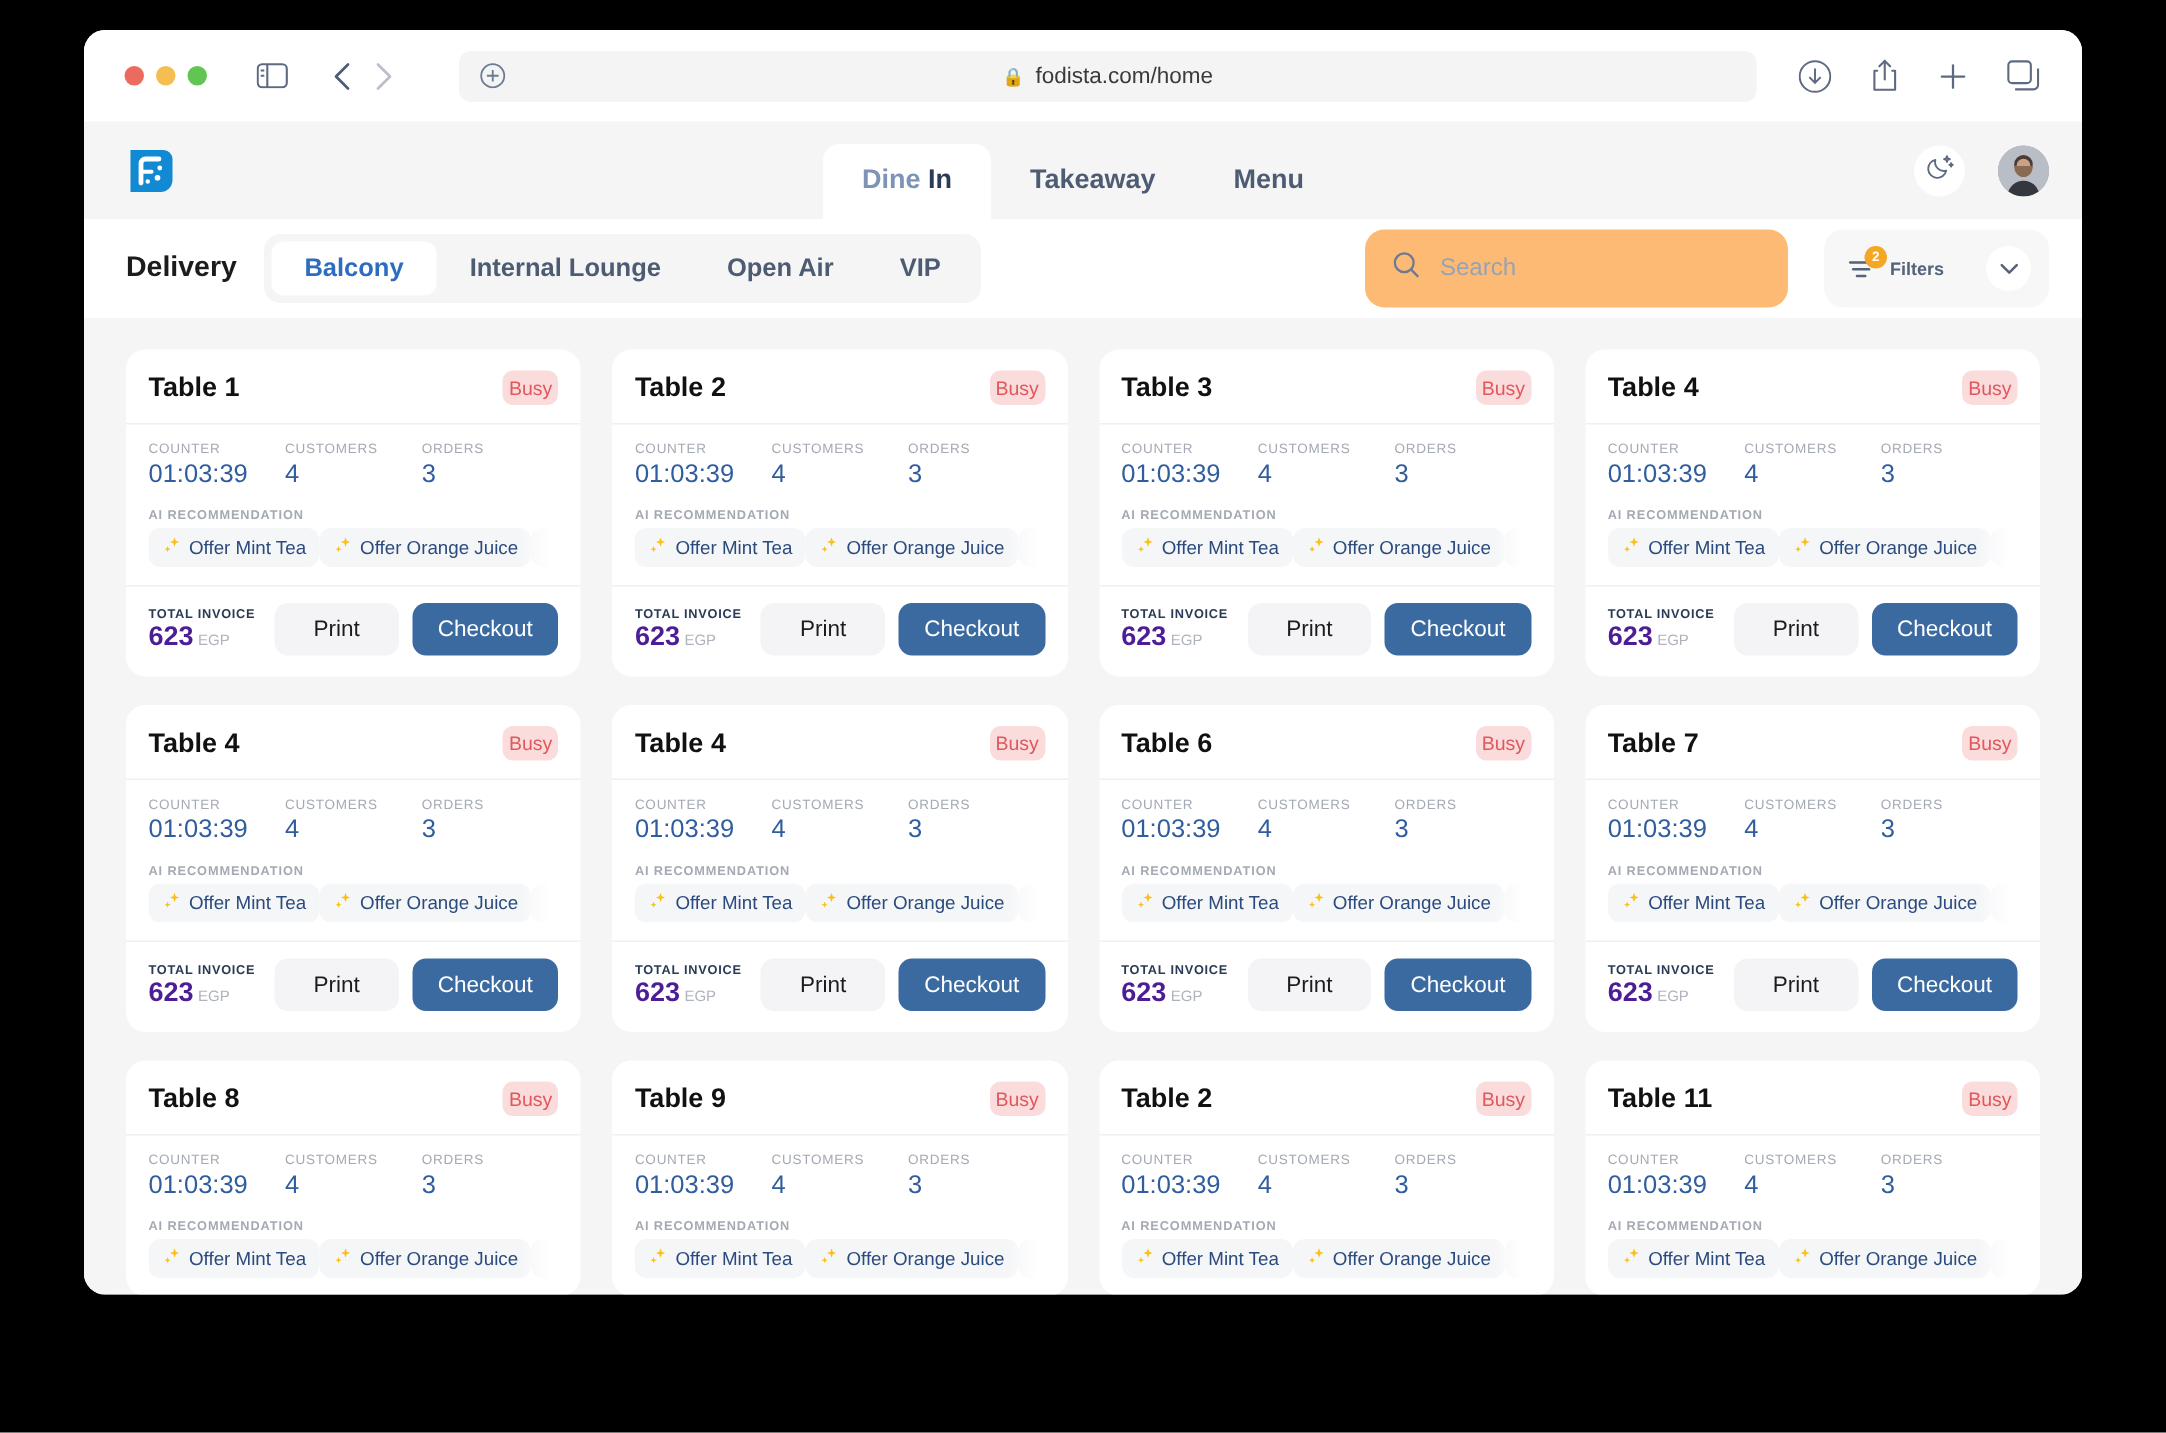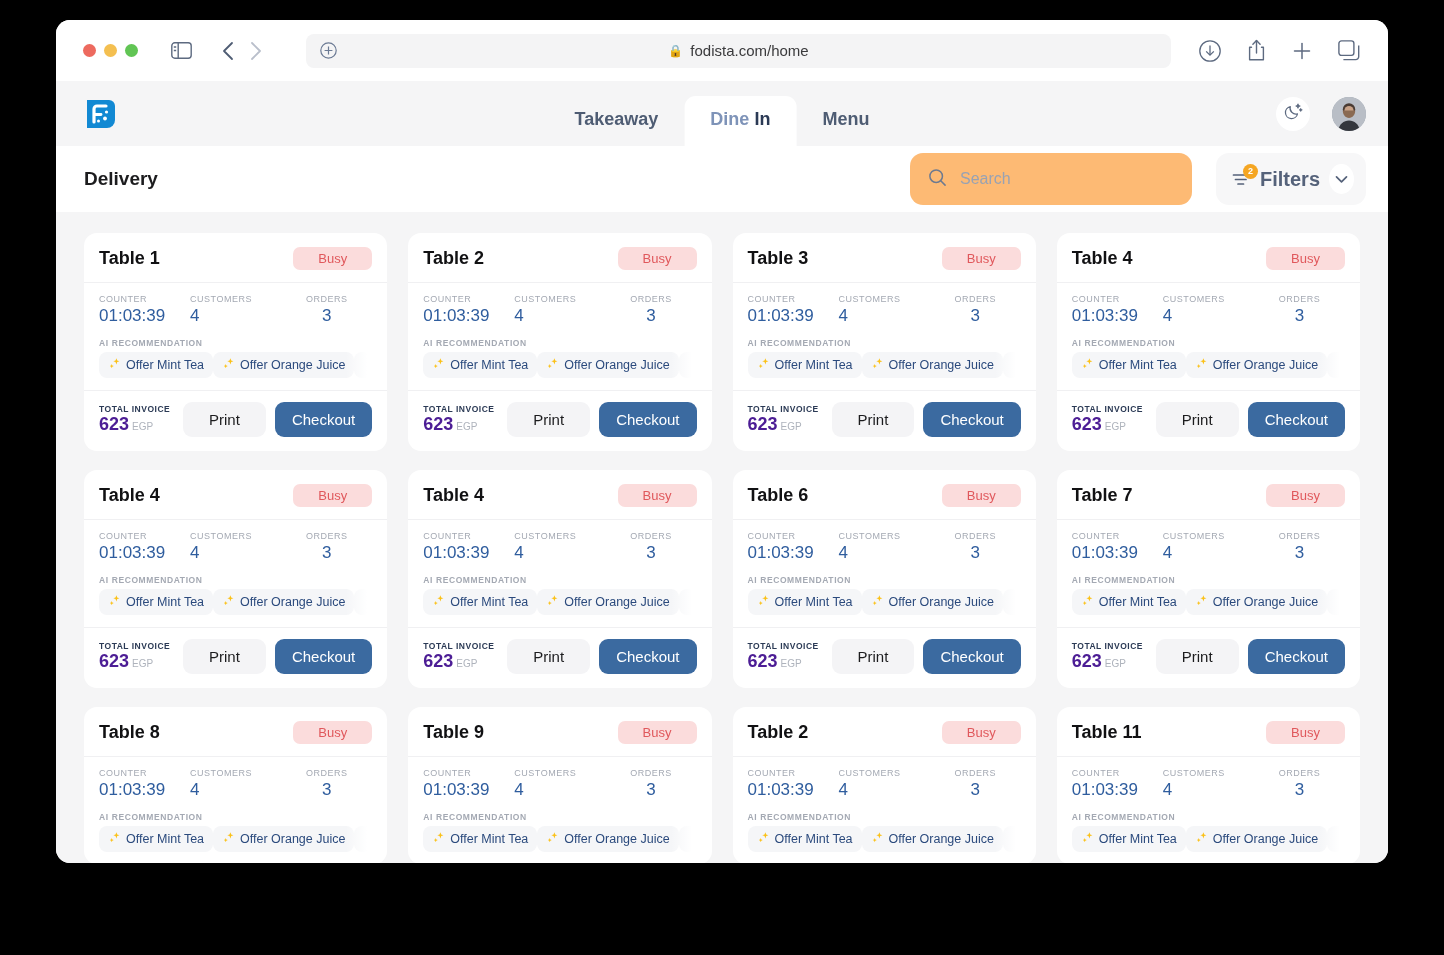--- a/index.html
+++ b/index.html
@@ -208,21 +208,21 @@
     position: absolute;
     top: -7px; right: -7px;
     width: 15px; height: 15px;
     border-radius: 50%;
     background: #f5a623;
     color: #ffffff;
     font-size: 9px;
     font-weight: bold;
     display: flex; align-items: center; justify-content: center;
   }
-  .filters-label { font-size: 20px; font-weight: bold; color: #55627a; }
+  .filters-label { font-size: 12px; font-weight: bold; color: #55627a; }
   .chevron-circle {
     margin-left: auto;
     width: 30px; height: 30px;
     border-radius: 50%;
     background: #ffffff;
     display: flex; align-items: center; justify-content: center;
   }
 
   
   .main {
@@ -247,21 +247,21 @@
     align-items: center;
     padding: 14px 15px 12px;
     text-align: center;
   }
   .card-title { font-size: 18px; font-weight: bold; color: #111113; }
   .badge {
     margin-left: auto;
     background: #fbdcdc;
     color: #e0585c;
     font-size: 13px;
-    padding: 4px 25px;
+    padding: 4px 4px;
     border-radius: 7px;
   }
 
   .card-body {
     border-top: 1px solid #f0f0f2;
     padding: 11px 15px 0;
   }
   .stats {
     display: grid;
     grid-template-columns: 1fr 1fr 1fr;
@@ -271,21 +271,21 @@
     letter-spacing: 0.5px;
     color: #a4a9b3;
     font-weight: normal;
   }
   .stat-value {
     font-size: 17px;
     color: #2f5d9e;
     margin-top: 2px;
   }
   .stat.center { text-align: left; }
-  .stat.right { text-align: center; }
+  .stat.right { text-align: left; }
 
   .ai-label {
     font-size: 8.5px;
     letter-spacing: 0.6px;
     color: #a4a9b3;
     margin-top: 12px;
     font-weight: bold;
   }
   .chips {
     display: flex;
@@ -447,25 +447,25 @@
         <path d="M3 3h22a6 6 0 0 1 6 6v14a8 8 0 0 1-8 8H3V3z" fill="#1289d3"></path>
         <path d="M10 25V12a3 3 0 0 1 3-3h9" fill="none" stroke="#ffffff" stroke-width="3.2" stroke-linecap="round"></path>
         <line x1="10.5" y1="17.5" x2="17" y2="17.5" stroke="#ffffff" stroke-width="2.8" stroke-linecap="round"></line>
         <circle cx="22.5" cy="15" r="1.6" fill="#ffffff"></circle>
         <circle cx="21" cy="21.5" r="1.9" fill="#ffffff"></circle>
         <circle cx="14.5" cy="24" r="1.5" fill="#ffffff"></circle>
       </svg>
     </div>
 
     <div class="nav-tabs">
-      <div class="nav-tab">Takeaway</div>
       <div class="nav-tab active">
         <span>Dine</span>
         <b>In</b>
       </div>
+      <div class="nav-tab">Takeaway</div>
       <div class="nav-tab">Menu</div>
     </div>
 
     <div class="header-right">
       <div class="moon-btn">
         <span>
           <svg width="19" height="19" viewBox="0 0 20 20" fill="none" stroke="#5d6a80" stroke-width="1.3" stroke-linejoin="round">
             <path d="M14.2 12.4A6.2 6.2 0 0 1 6.6 4.8a6.4 6.4 0 1 0 7.6 7.6z"></path>
             <path d="M14.7 2.2l.55 1.5 1.5.55-1.5.55-.55 1.5-.55-1.5-1.5-.55 1.5-.55z"></path>
             <path d="M17.6 7.1l.32.9.9.32-.9.32-.32.9-.32-.9-.9-.32.9-.32z"></path>
@@ -480,20 +480,26 @@
           <path d="M10.8 13.6c0 4.4 2.6 7.4 6.2 7.4s6.2-3 6.2-7.4" fill="#8a6a52"></path>
           <path d="M6 34c1.2-7 5.6-10.5 11-10.5S26.8 27 28 34z" fill="#34373d"></path>
         </svg>
       </div>
     </div>
   </div>
 
   <div class="sections-bar">
     <div class="sections-title">Delivery</div>
 
+    <div class="sections-pills">
+      <div class="pill active">Balcony</div>
+      <div class="pill">Internal Lounge</div>
+      <div class="pill">Open Air</div>
+      <div class="pill">VIP</div>
+    </div>
 
     <div class="search-wrap">
       <span>
         <svg width="19" height="19" viewBox="0 0 20 20" fill="none" stroke="#6d7a90" stroke-width="1.6" stroke-linecap="round">
           <circle cx="8.6" cy="8.6" r="6.6"></circle>
             <line x1="13.4" y1="13.4" x2="18" y2="18"></line>
         </svg>
       </span>
       <input class="search-input" type="text" placeholder="Search" style="">
     </div>

